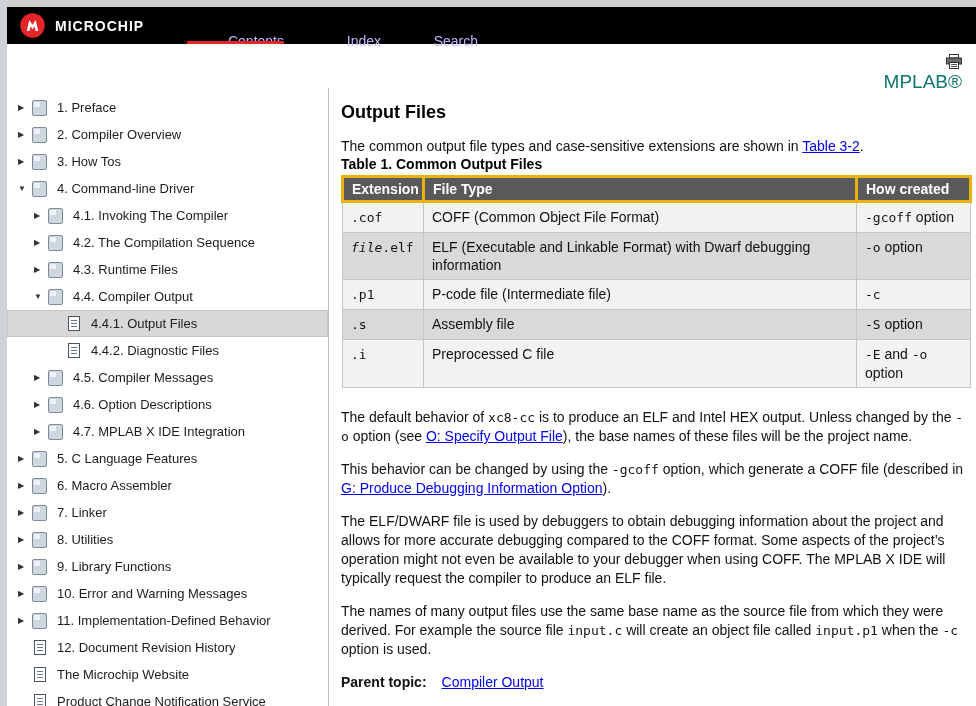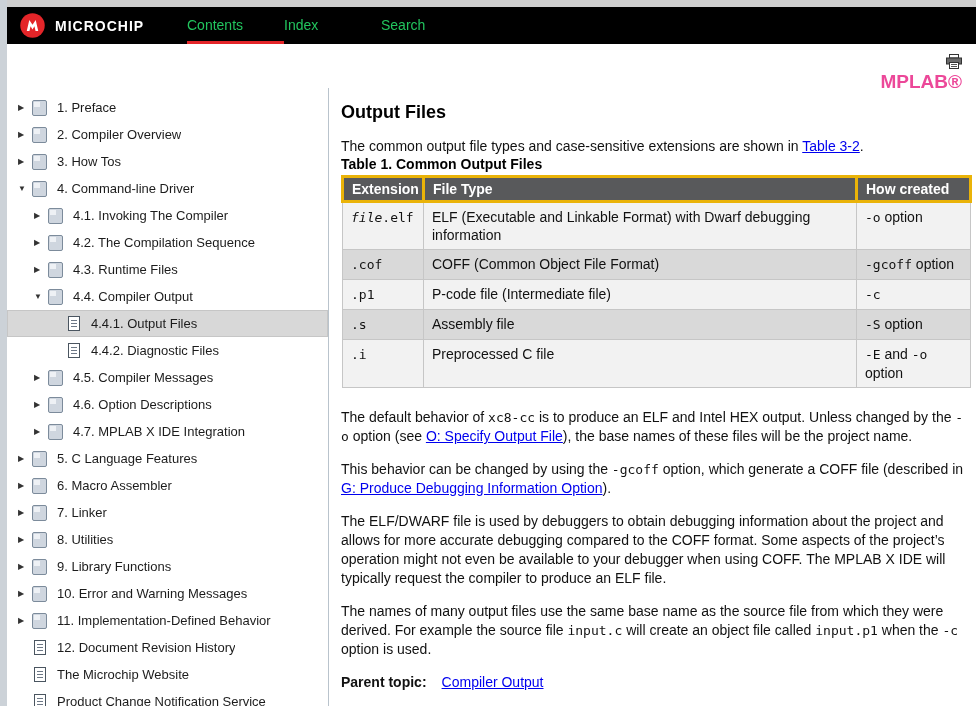--- a/index.html
+++ b/index.html
@@ -18,21 +18,21 @@
   
   .edge-left{position:absolute;left:0;top:0;width:7px;height:706px;background:var(--edge);}
   .edge-top{position:absolute;left:0;top:0;width:976px;height:7px;background:#cfcfcf;}
 
   
   .topbar{position:absolute;left:7px;top:7px;right:0;height:37px;background:#000;display:flex;align-items:center;}
   .logo{display:flex;align-items:center;gap:9px;margin-left:12px;width:150px;}
   .logo-mark{width:27px;height:27px;flex:none;}
   .logo-text{color:#fff;font-weight:bold;font-size:14px;letter-spacing:1px;}
   .tabs{display:flex;height:37px;margin-left:18px;}
-  .tab{width:97px;text-align:left;color:#22c55e;font-size:14px;line-height:37px;position:relative;cursor:pointer;}
+  .tab{width:97px;text-align:right;color:#c4b5fd;font-size:14px;line-height:37px;position:relative;cursor:pointer;margin-top:16px;}
   .tab.active::after{content:"";position:absolute;left:0;right:0;bottom:-2px;height:5px;background:var(--red);}
 
   
   .sidebar{position:absolute;left:7px;top:44px;width:321px;bottom:0;padding-top:50px;background:#fff;}
   .divider{position:absolute;left:328px;top:88px;width:1px;bottom:0;background:#b9c3cc;}
   .ti{display:flex;align-items:center;height:27px;font-size:13px;color:#1c1c1c;cursor:pointer;white-space:nowrap;}
   .ti.l0{padding-left:11px;}
   .ti.l1{padding-left:27px;}
   .ti.l2{padding-left:45px;}
   .ti.sel{background:var(--sel);box-shadow:inset 0 0 0 1px #c6c6c6;text-align:right;}
@@ -42,21 +42,21 @@
   .ic.book::after{content:"";position:absolute;left:1px;top:1px;width:6px;height:5px;background:#eef1f5;}
   .ic.page{width:12px;height:15px;margin-left:2px;margin-right:11px;background:#fff;border:1px solid #4a5560;}
   .ic.page::after{content:"";position:absolute;left:2px;top:3px;right:2px;height:8px;
      background:repeating-linear-gradient(to bottom,#6d7886 0 1px,transparent 1px 3px);}
   .lbl{overflow:hidden;text-overflow:ellipsis;}
 
   
   .content{position:absolute;left:329px;top:44px;right:0;bottom:0;padding:8px 8px 0 12px;overflow:hidden;}
   .print-row{text-align:right;height:16px;margin-top:2px;padding-right:6px;}
   .print-row svg{cursor:pointer;}
-  .brand-row{text-align:right;font-size:19px;font-weight:bold;color:#ec4899;padding-right:6px;line-height:24px;}
+  .brand-row{text-align:right;font-size:19px;font-weight:normal;color:#0f766e;padding-right:6px;line-height:24px;}
   h1.page-title{font-size:18px;font-weight:bold;color:#000;margin:8px 0 0 0;}
   .content p{font-size:14px;line-height:19px;color:#111;margin-top:14px;max-width:632px;}
   .content a{color:var(--link);text-decoration:underline;cursor:pointer;}
   code,.mono{font-family:"DejaVu Sans Mono","Liberation Mono",monospace;font-size:13px;}
   .caption{font-size:14px;font-weight:bold;margin-top:0;margin-bottom:3px;}
   table.files{border-collapse:collapse;width:631px;table-layout:fixed;}
   table.files th{background:var(--th-bg);color:#fff;font-size:14px;font-weight:bold;text-align:left;
      padding:3px 8px;border:3px solid #eab308;}
   table.files td{font-size:14px;color:#111;padding:5px 8px;vertical-align:top;border:1px solid #c6c6c6;line-height:18px;}
   table.files tr:nth-child(odd) td{background:var(--row-light);}
@@ -233,30 +233,30 @@
         </colgroup>
       <thead>
         <tr>
           <th>Extension</th>
           <th>File Type</th>
           <th>How created</th>
         </tr>
       </thead>
       <tbody>
         <tr>
+          <td><span class="mono"><i></i><span>.cof</span></span></td>
+          <td>COFF (Common Object File Format)</td>
+          <td><code>-gcoff</code><span></span><code></code><span> option</span></td>
+        </tr>
+        <tr>
           <td><span class="mono"><i>file</i><span>.elf</span></span></td>
           <td>ELF (Executable and Linkable Format) with Dwarf debugging information</td>
           <td><code>-o</code><span></span><code></code><span> option</span></td>
         </tr>
         <tr>
-          <td><span class="mono"><i></i><span>.cof</span></span></td>
-          <td>COFF (Common Object File Format)</td>
-          <td><code>-gcoff</code><span></span><code></code><span> option</span></td>
-        </tr>
-        <tr>
           <td><span class="mono"><i></i><span>.p1</span></span></td>
           <td>P-code file (Intermediate file)</td>
           <td><code>-c</code><span></span><code></code><span></span></td>
         </tr>
         <tr>
           <td><span class="mono"><i></i><span>.s</span></span></td>
           <td>Assembly file</td>
           <td><code>-S</code><span></span><code></code><span> option</span></td>
         </tr>
         <tr>

